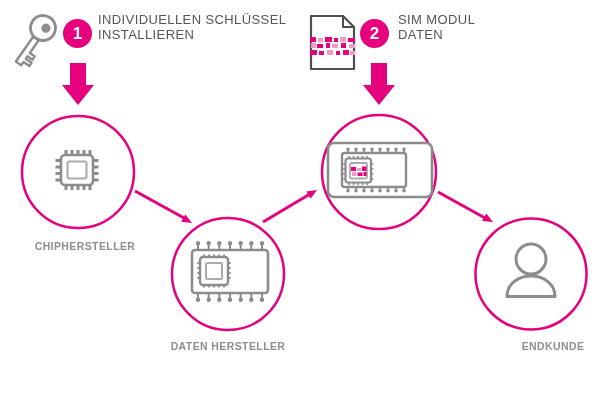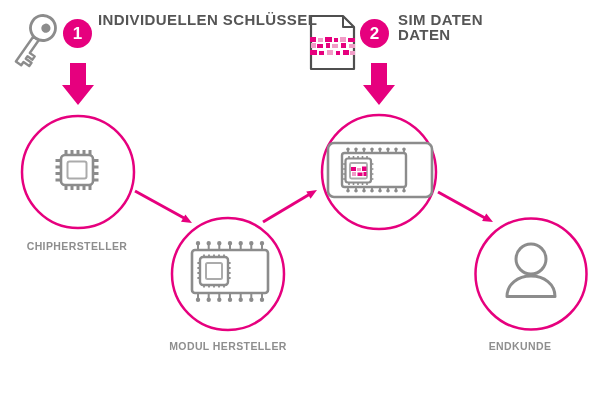--- a/index.html
+++ b/index.html
@@ -17,22 +17,22 @@
     font-family:"Liberation Sans",sans-serif;
   }
   .stage{position:absolute;inset:0;}
   svg.diagram{position:absolute;left:0;top:0;}
   .badge{
     position:absolute;width:29px;height:29px;border-radius:50%;
     background:var(--magenta);color:#fff;font-weight:bold;font-size:17px;
     display:flex;align-items:center;justify-content:center;
   }
   .step{
-    position:absolute;color:var(--step-text-gray);font-weight:bold;
-    font-size:15px;line-height:15px;letter-spacing:0.4px;white-space:nowrap;
+    position:absolute;color:var(--step-text-gray);font-weight:normal;
+    font-size:13px;line-height:15px;letter-spacing:0.4px;white-space:nowrap;
   }
   .node-label{
     position:absolute;transform:translateX(-50%);color:var(--label-gray);
     font-weight:bold;font-size:10.5px;letter-spacing:0.4px;white-space:nowrap;
   }
   
   .s-mag{stroke:var(--magenta);}
   .f-mag{fill:var(--magenta);}
   .s-gray{stroke:var(--icon-gray);}
   .f-gray{fill:var(--icon-gray);}
@@ -171,27 +171,28 @@
       <line x1="438" y1="192" x2="485" y2="218" class="s-mag" stroke-width="3"></line>
       <polygon points="493,222 482.1,220.9 486.3,213.5" class="f-mag"></polygon>
     </g>
   </svg>
 
   <div class="badge" style="left:63px;top:19px">
     <span>1</span>
   </div>
   <div class="step" style="left:98px;top:12px">
     <div>INDIVIDUELLEN SCHLÜSSEL</div>
+    <div>INSTALLIEREN</div>
   </div>
 
   <div class="badge" style="left:360px;top:19px">
     <span>2</span>
   </div>
   <div class="step" style="left:398px;top:12px">
-    <div>SIM DATEN</div>
+    <div>SIM MODUL</div>
     <div>DATEN</div>
   </div>
 
-  <div class="node-label" style="left:77px;top:239.5px">CHIPHERSTELLER</div>
-  <div class="node-label" style="left:228px;top:339.5px">MODUL HERSTELLER</div>
-  <div class="node-label" style="left:520px;top:339.5px">ENDKUNDE</div>
+  <div class="node-label" style="left:85px;top:239.5px">CHIPHERSTELLER</div>
+  <div class="node-label" style="left:228px;top:339.5px">DATEN HERSTELLER</div>
+  <div class="node-label" style="left:553px;top:339.5px">ENDKUNDE</div>
 
 </div>
 
 </body></html>

